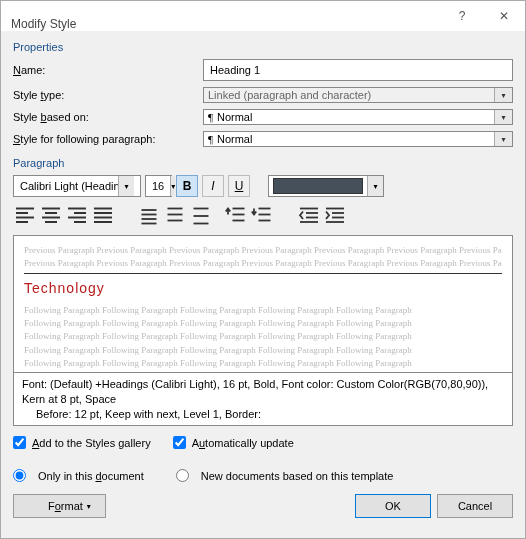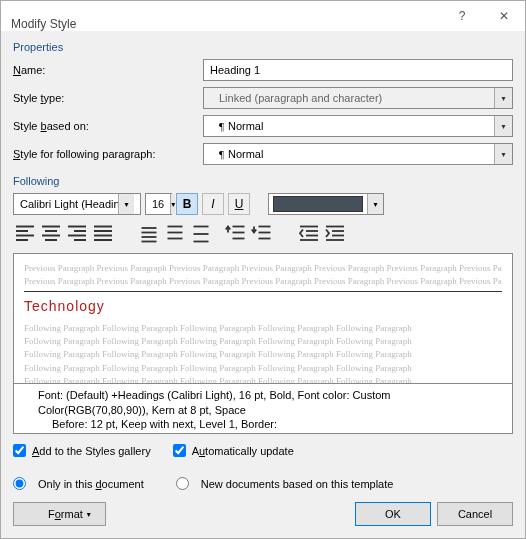--- a/index.html
+++ b/index.html
@@ -7,38 +7,38 @@
 .dialog { width: 526px; height: 539px; border: 1px solid #aaa; background: #f0f0f0; display: flex; flex-direction: column; }
 .titlebar { height: 30px; background: #fff; display: flex; align-items: flex-end; padding: 0 0 0 10px; color: #444; font-size: 12px; }
 .titlebar .spacer { flex: 1; }
 .titlebar .btn { width: 42px; height: 30px; display: flex; align-items: center; justify-content: center; color: #555; font-size: 12px; }
 .body { padding: 6px 12px 12px 12px; flex: 1; display: flex; flex-direction: column; overflow: hidden; }
 .section-label { color: #1a4e8a; font-size: 11px; margin: 4px 0 6px 0; }
 .row { display: flex; align-items: center; margin-bottom: 6px; }
 .row .lbl { width: 190px; color: #000; }
 .u { text-decoration: underline; }
 .textinput { flex: 1; height: 22px; border: 1px solid #888; background: #fff; padding: 2px 6px; font-size: 11px; font-family: inherit; }
-.select-wrap { flex: 1; position: relative; height: 22px; border: 1px solid #888; background: #fff; display: flex; align-items: center; padding: 0 15px; }
+.select-wrap { flex: 1; position: relative; height: 16px; border: 1px solid #888; background: #fff; display: flex; align-items: center; padding: 0 4px; }
 .select-wrap.disabled { background: #f0f0f0; color: #666; }
 .select-wrap .arrow { position: absolute; right: 0; top: 0; width: 18px; height: 100%; border-left: 1px solid #aaa; background: #e8e8e8; display: flex; align-items: center; justify-content: center; font-size: 8px; color: #333; }
 .pilcrow { font-family: serif; margin-right: 4px; }
 .toolbar { display: flex; align-items: center; gap: 4px; margin-bottom: 8px; flex-wrap: wrap; }
 .combo { height: 22px; border: 1px solid #888; background: #fff; display: flex; align-items: center; position: relative; }
 .combo .txt { padding: 0 6px; font-size: 11px; }
 .combo .arrow { width: 16px; height: 100%; border-left: 1px solid #aaa; background: #e8e8e8; display: flex; align-items: center; justify-content: center; font-size: 8px; }
 .btn-sq { width: 22px; height: 22px; border: 1px solid #bbb; background: #f0f0f0; display: flex; align-items: center; justify-content: center; font-size: 12px; }
 .btn-sq.active { background: #cfe4f7; border-color: #7aa7d4; }
 .color-select { display: flex; align-items: center; border: 1px solid #888; height: 22px; background: #fff; }
 .color-swatch { width: 90px; height: 16px; margin: 0 4px; background: #46505a; border: 1px solid #333; }
 .toolbar2 { display: flex; align-items: center; gap: 2px; margin-bottom: 8px; }
 .btn-t { width: 24px; height: 22px; display: flex; align-items: center; justify-content: center; }
 .preview { border: 1px solid #888; background: #fff; height: 138px; padding: 8px 10px; overflow: hidden; font-size: 9px; color: #bbb; line-height: 1.45; }
 .preview .hr { border: 0; border-top: 1px solid #333; margin: 3px 0 4px 0; }
 .preview .heading { color: #b91c1c; font-family: "Calibri Light", sans-serif; font-size: 14px; font-weight: normal; letter-spacing: 1px; margin: 2px 0 6px 0; }
-.desc { border: 1px solid #888; background: #fff; height: 54px; padding: 4px 24px; font-size: 11px; color: #000; margin-top: -1px; overflow: hidden; line-height: 1.35; }
+.desc { border: 1px solid #888; background: #fff; height: 54px; padding: 4px 8px; font-size: 11px; color: #000; margin-top: -1px; overflow: hidden; line-height: 1.35; }
 .checks { margin-top: 10px; }
 .checkrow { display: flex; align-items: center; gap: 6px; margin-bottom: 20px; font-size: 11px; }
 .checkrow input { margin: 0; }
 .radiorow { display: flex; align-items: center; gap: 12px; margin-bottom: 4px; font-size: 11px; }
 .footer { display: flex; align-items: center; padding-top: 8px; }
 .footer .spacer { flex: 1; }
 .button { height: 24px; border: 1px solid #999; background: #e1e1e1; padding: 0 14px; font-size: 11px; display: flex; align-items: center; justify-content: center; min-width: 76px; }
 .button.format { min-width: 66px; padding-left: 34px; }
 .button.primary { border: 1px solid #0078d7; }
 .gap { width: 6px; }
@@ -79,21 +79,21 @@
     </div>
     <div class="row">
       <div class="lbl"><span class="u">S</span>tyle for following paragraph:</div>
       <div class="select-wrap">
         <span class="pilcrow">¶</span>
           <span>Normal</span>
         <div class="arrow">▾</div>
       </div>
     </div>
 
-    <div class="section-label">Following</div>
+    <div class="section-label">Paragraph</div>
 
     <div class="toolbar">
       <div class="combo" style="width:128px">
         <span class="txt" style="white-space:nowrap;overflow:hidden;width:104px">Calibri Light (Headings)</span>
         <div class="arrow">▾</div>
       </div>
       <div class="combo" style="width:27px">
         <span class="txt">16</span>
         <div class="arrow">▾</div>
       </div>

